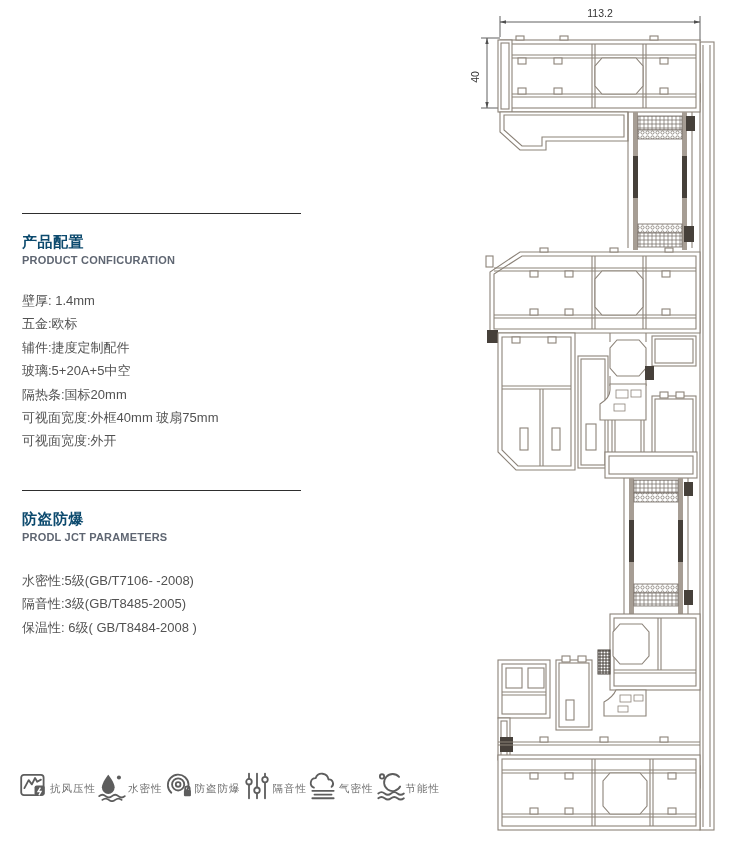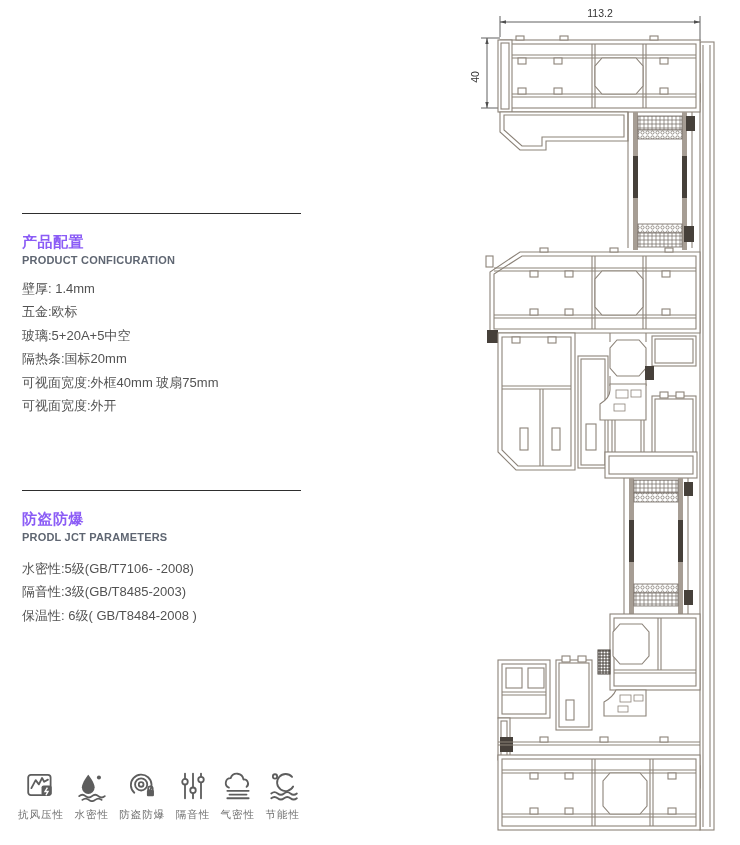--- a/index.html
+++ b/index.html
@@ -2,25 +2,25 @@
 <html><head>
 <meta charset="utf-8">
 <style>
   html,body{margin:0;padding:0;}
   body{
     width:740px;height:845px;position:relative;background:#ffffff;
     font-family:"Liberation Sans","DejaVu Sans",sans-serif;
     overflow:hidden;color:#4f4f4f;
   }
   .sep{position:absolute;left:22px;width:279px;border-top:1px solid #2e2e2e;height:0;}
-  .sec-title{position:absolute;left:22px;font-size:15px;font-weight:700;color:#8b5cf6;letter-spacing:.5px;}
+  .sec-title{position:absolute;left:22px;font-size:15px;font-weight:700;color:#0c4a6e;letter-spacing:.5px;}
   .sec-sub{position:absolute;left:22px;font-size:11px;color:#5f6672;letter-spacing:.2px;font-weight:bold;}
-  .spec-list{position:absolute;left:22px;font-size:13px;color:#525252;line-height:23.4px;white-space:nowrap;}
+  .spec-list{position:absolute;left:22px;font-size:13px;color:#525252;line-height:23.4px;white-space:nowrap;margin-top:12px;}
   .icons-row{position:absolute;left:18px;top:770px;width:282px;display:flex;justify-content:space-between;align-items:flex-start;}
-  .icon-item{display:flex;flex-direction:column;align-items:center;}
+  .icon-item{display:flex;flex-direction:row;align-items:center;}
   .icon-item svg{width:32px;height:32px;}
   .icon-label{margin-top:6px;font-size:10.5px;color:#707070;letter-spacing:1px;white-space:nowrap;}
   .ic{stroke:#5d5d5d;stroke-width:1.7;fill:none;stroke-linecap:round;stroke-linejoin:round;}
   .icf{fill:#5d5d5d;stroke:none;}
   
   #drawing{position:absolute;left:440px;top:0;width:300px;height:845px;}
   .w{fill:#fff;stroke:#8c8379;stroke-width:1.1;}
   .w2{fill:none;stroke:#8c8379;stroke-width:1.1;}
   .dk{fill:#46403a;stroke:none;}
   .pane{fill:#a69d94;stroke:none;}
@@ -31,33 +31,34 @@
 </head>
 <body>
 
 <div class="sep" style="top:213px"></div>
 
 <div class="sec-title" style="top:233px">产品配置</div>
 <div class="sec-sub" style="top:254px">PRODUCT CONFICURATION</div>
 <div class="spec-list" style="top:277px">
   <div>壁厚: 1.4mm</div>
   <div>五金:欧标</div>
+  <div>辅件:捷度定制配件</div>
   <div>玻璃:5+20A+5中空</div>
   <div>隔热条:国标20mm</div>
   <div>可视面宽度:外框40mm 玻扇75mm</div>
   <div>可视面宽度:外开</div>
 </div>
 
 <div class="sep" style="top:490px"></div>
 
 <div class="sec-title" style="top:510px">防盗防爆</div>
 <div class="sec-sub" style="top:531px">PRODL JCT PARAMETERS</div>
 <div class="spec-list" style="top:557px">
   <div>水密性:5级(GB/T7106- -2008)</div>
-  <div>隔音性:3级(GB/T8485-2003)</div>
+  <div>隔音性:3级(GB/T8485-2005)</div>
   <div>保温性: 6级( GB/T8484-2008 )</div>
 </div>
 
 <div class="icons-row">
 
   <div class="icon-item">
     <svg viewBox="0 0 30 30">
       <rect class="ic" x="3" y="4.5" width="21" height="19" rx="2.5"></rect>
       <polyline class="ic" points="6,17 10,9.5 13,13.5 16,7.5 18,11 21.5,9"></polyline>
       <rect class="icf" x="15.5" y="14.5" width="9.5" height="9.5" rx="2"></rect>

